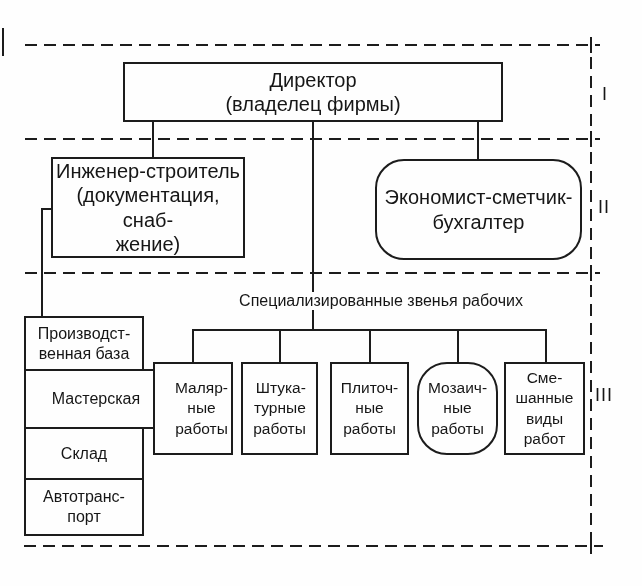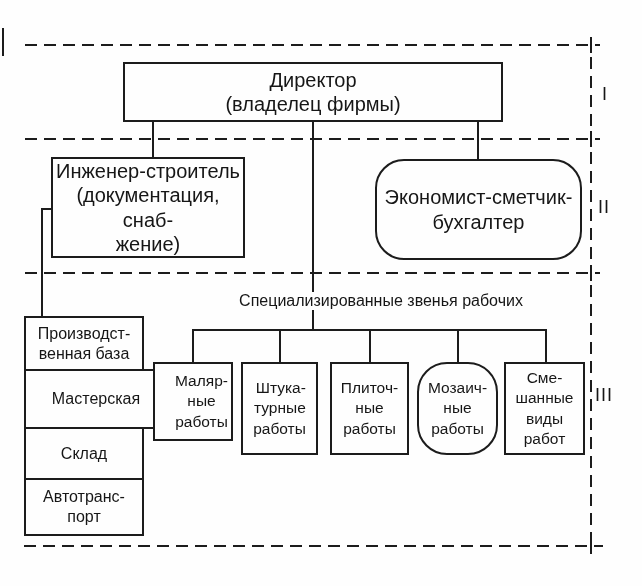--- a/index.html
+++ b/index.html
@@ -86,21 +86,21 @@
 
   <div class="title-label">Специализированные звенья рабочих</div>
 
   <div class="box leftbox" style="left:24px;top:316px;width:120px;height:55px;">Производст-
 венная база</div>
   <div class="box leftbox" style="left:24px;top:369px;width:144px;height:60px;">Мастерская</div>
   <div class="box leftbox" style="left:24px;top:427px;width:120px;height:53px;">Склад</div>
   <div class="box leftbox" style="left:24px;top:478px;width:120px;height:58px;">Автотранс-
 порт</div>
 
-  <div class="box workbox" style="left:153px;top:362px;width:80px;height:79px;padding-left:17px;">Маляр-
+  <div class="box workbox" style="left:153px;top:362px;width:80px;height:93px;padding-left:17px;">Маляр-
 ные
 работы</div>
   <div class="box workbox" style="left:241px;top:362px;width:77px;height:93px;text-align:right;">Штука-
 турные
 работы</div>
   <div class="box workbox" style="left:330px;top:362px;width:79px;height:93px;">Плиточ-
 ные
 работы</div>
   <div class="box workbox" style="left:417px;top:362px;width:81px;height:93px;border-radius:30px;">Мозаич-
 ные

